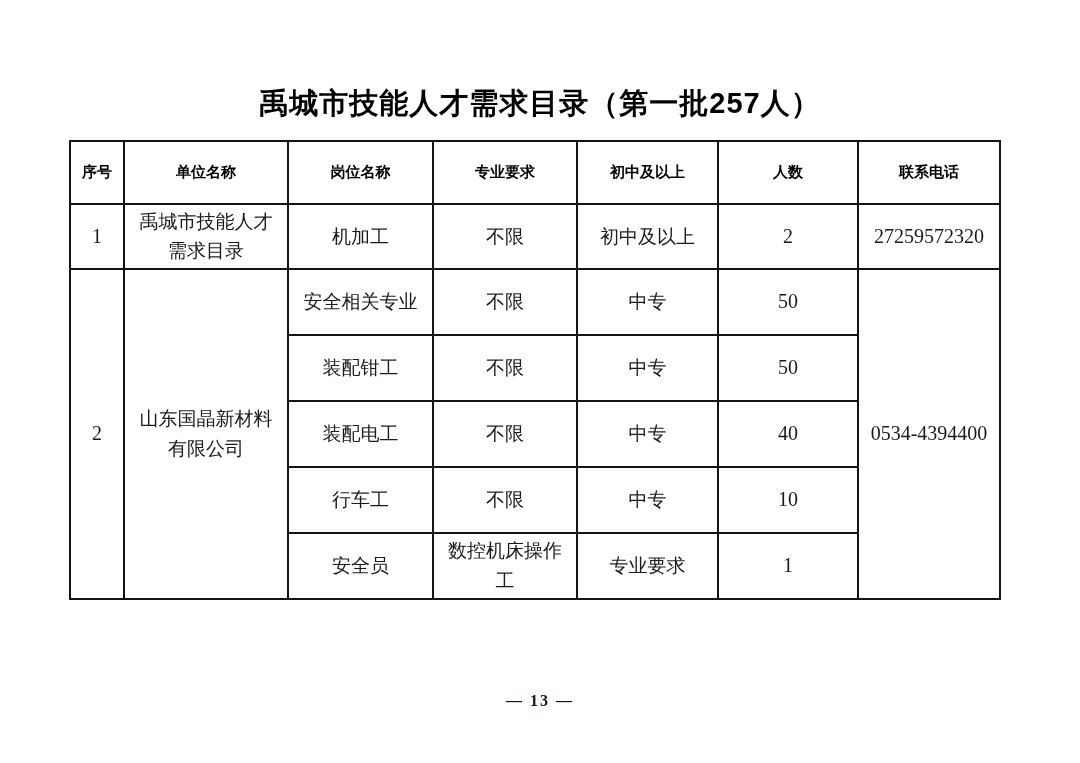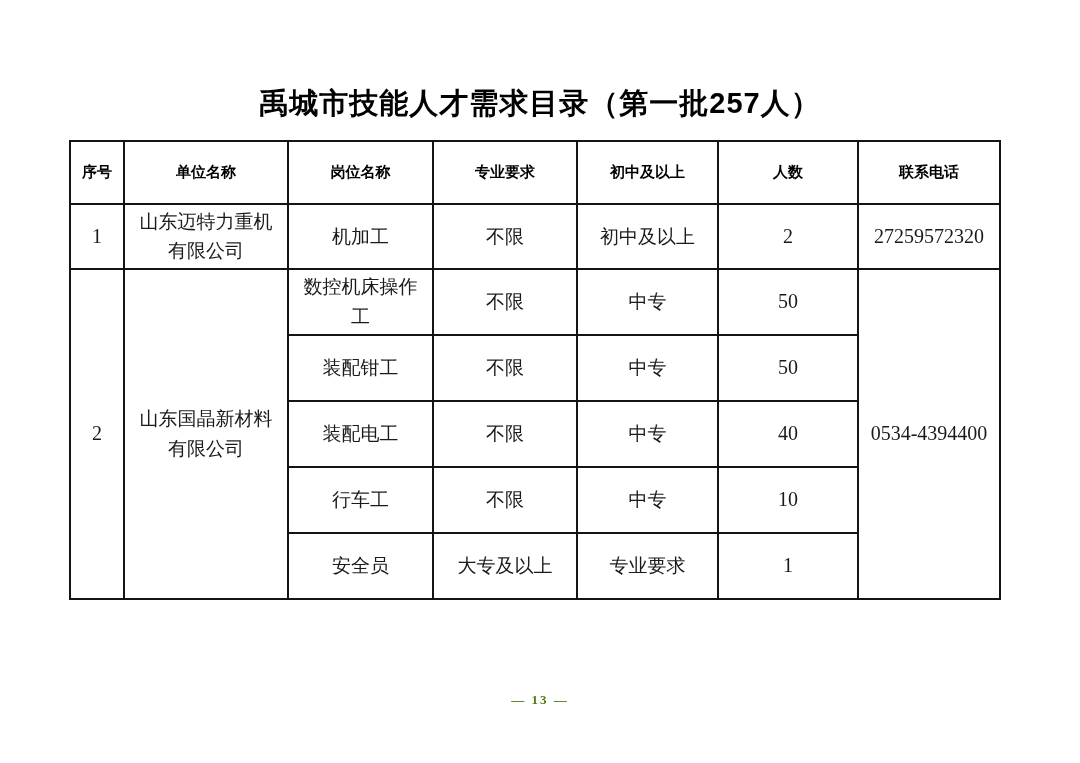--- a/index.html
+++ b/index.html
@@ -63,23 +63,23 @@
   td.num {
     font-size: 20px;
     color: #1a1a1a;
   }
   .page-footer {
     position: absolute;
     top: 692px;
     left: 0;
     width: 100%;
     text-align: center;
-    font-size: 13px;
+    font-size: 16px;
     font-weight: bold;
-    color: #4d7c0f;
+    color: #0f172a;
     letter-spacing: 2px;
   }
 </style>
 </head>
 <body>
 
 <div class="doc-title">禹城市技能人才需求目录（第一批257人）</div>
 
 <div class="table-wrap">
   <table class="demand-table">
@@ -98,32 +98,32 @@
         <th>单位名称</th>
         <th>岗位名称</th>
         <th>专业要求</th>
         <th>初中及以上</th>
         <th>人数</th>
         <th>联系电话</th>
       </tr>
 
       <tr class="row-first">
         <td class="num">1</td>
-        <td class="cn">山东迈特力重机有限公司</td>
+        <td class="cn">禹城市技能人才需求目录</td>
         <td class="cn">机加工</td>
         <td class="cn">不限</td>
         <td class="cn">初中及以上</td>
         <td class="num">2</td>
         <td class="num">27259572320</td>
       </tr>
 
       <tr class="row-sub">
         <td class="num" rowspan="5">2</td>
         <td class="cn" rowspan="5">山东国晶新材料有限公司</td>
-        <td class="cn">数控机床操作工</td>
+        <td class="cn">安全相关专业</td>
         <td class="cn">不限</td>
         <td class="cn">中专</td>
         <td class="num">50</td>
         <td class="num" rowspan="5">0534-4394400</td>
       </tr>
 
       <tr class="row-sub">
         <td class="cn">装配钳工</td>
         <td class="cn">不限</td>
         <td class="cn">中专</td>
@@ -139,21 +139,21 @@
 
       <tr class="row-sub">
         <td class="cn">行车工</td>
         <td class="cn">不限</td>
         <td class="cn">中专</td>
         <td class="num">10</td>
       </tr>
 
       <tr class="row-sub">
         <td class="cn">安全员</td>
-        <td class="cn">大专及以上</td>
+        <td class="cn">数控机床操作工</td>
         <td class="cn">专业要求</td>
         <td class="num">1</td>
       </tr>
     </tbody>
   </table>
 </div>
 
 <div class="page-footer">— 13 —</div>
 
 </body></html>

